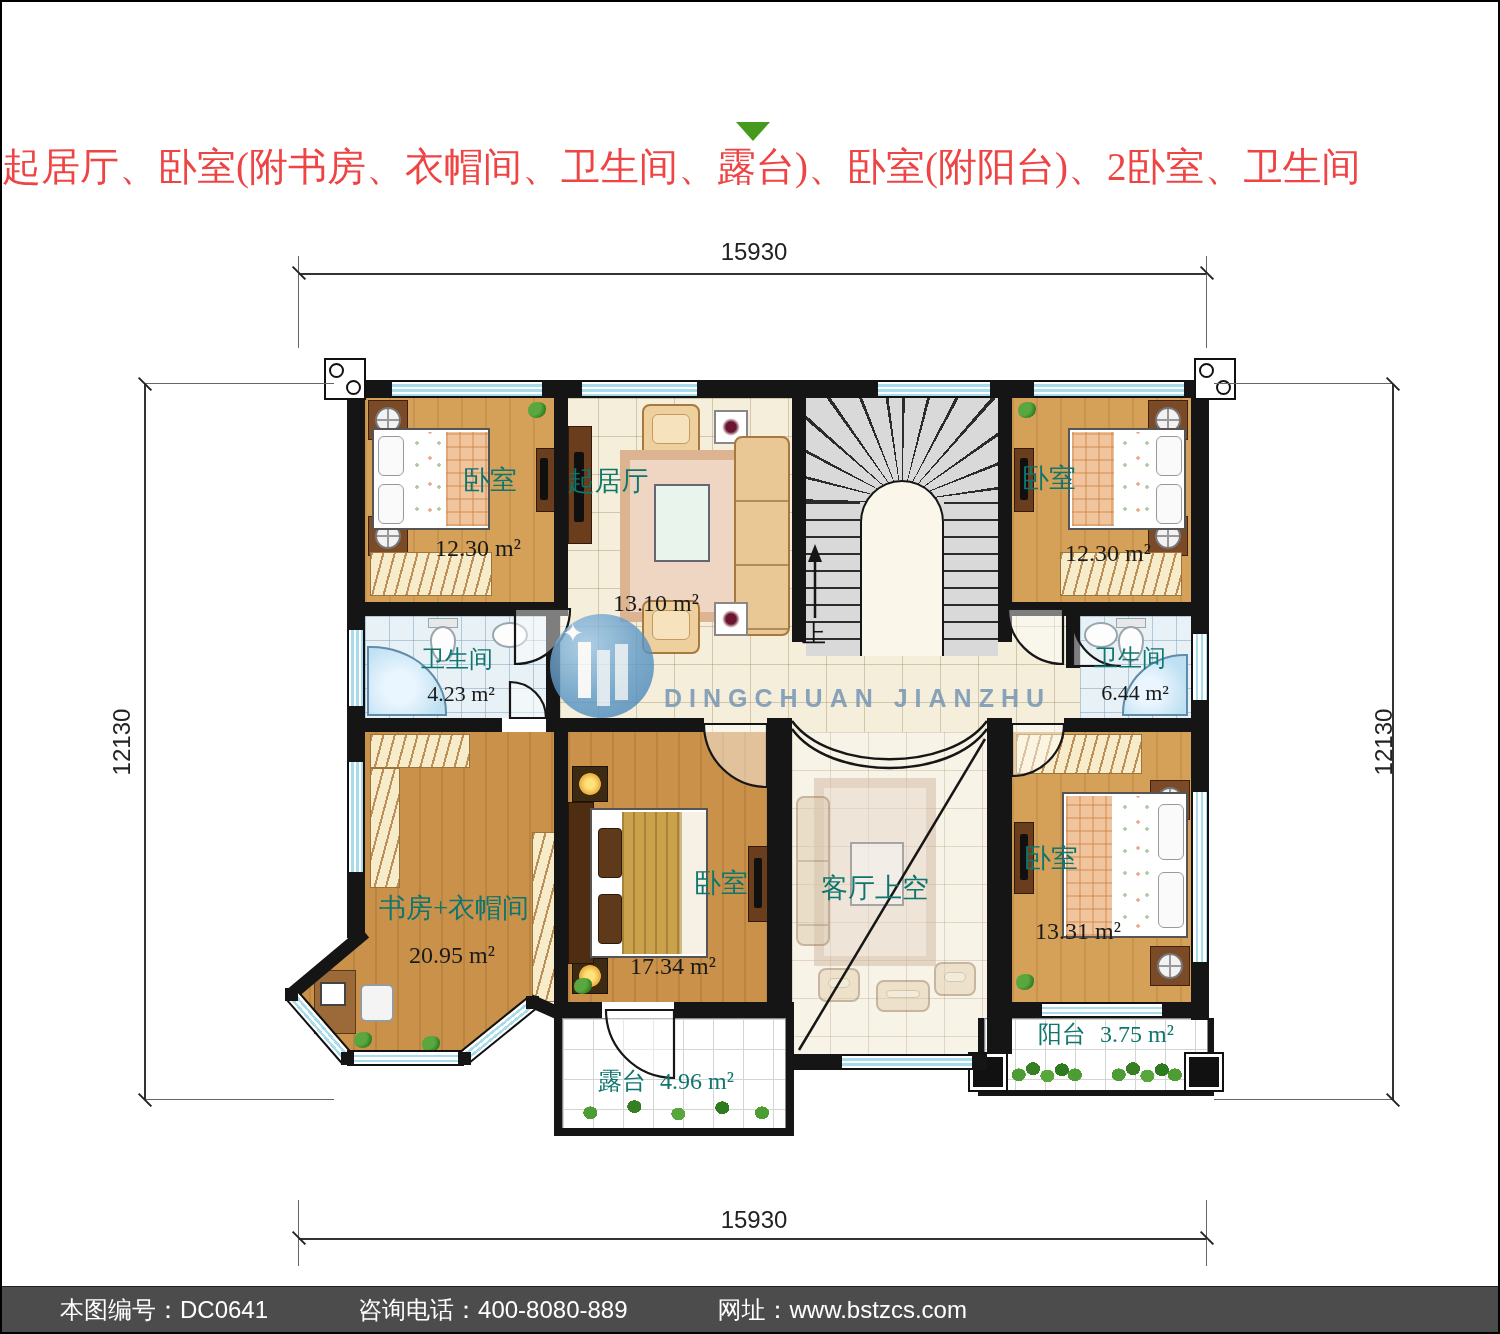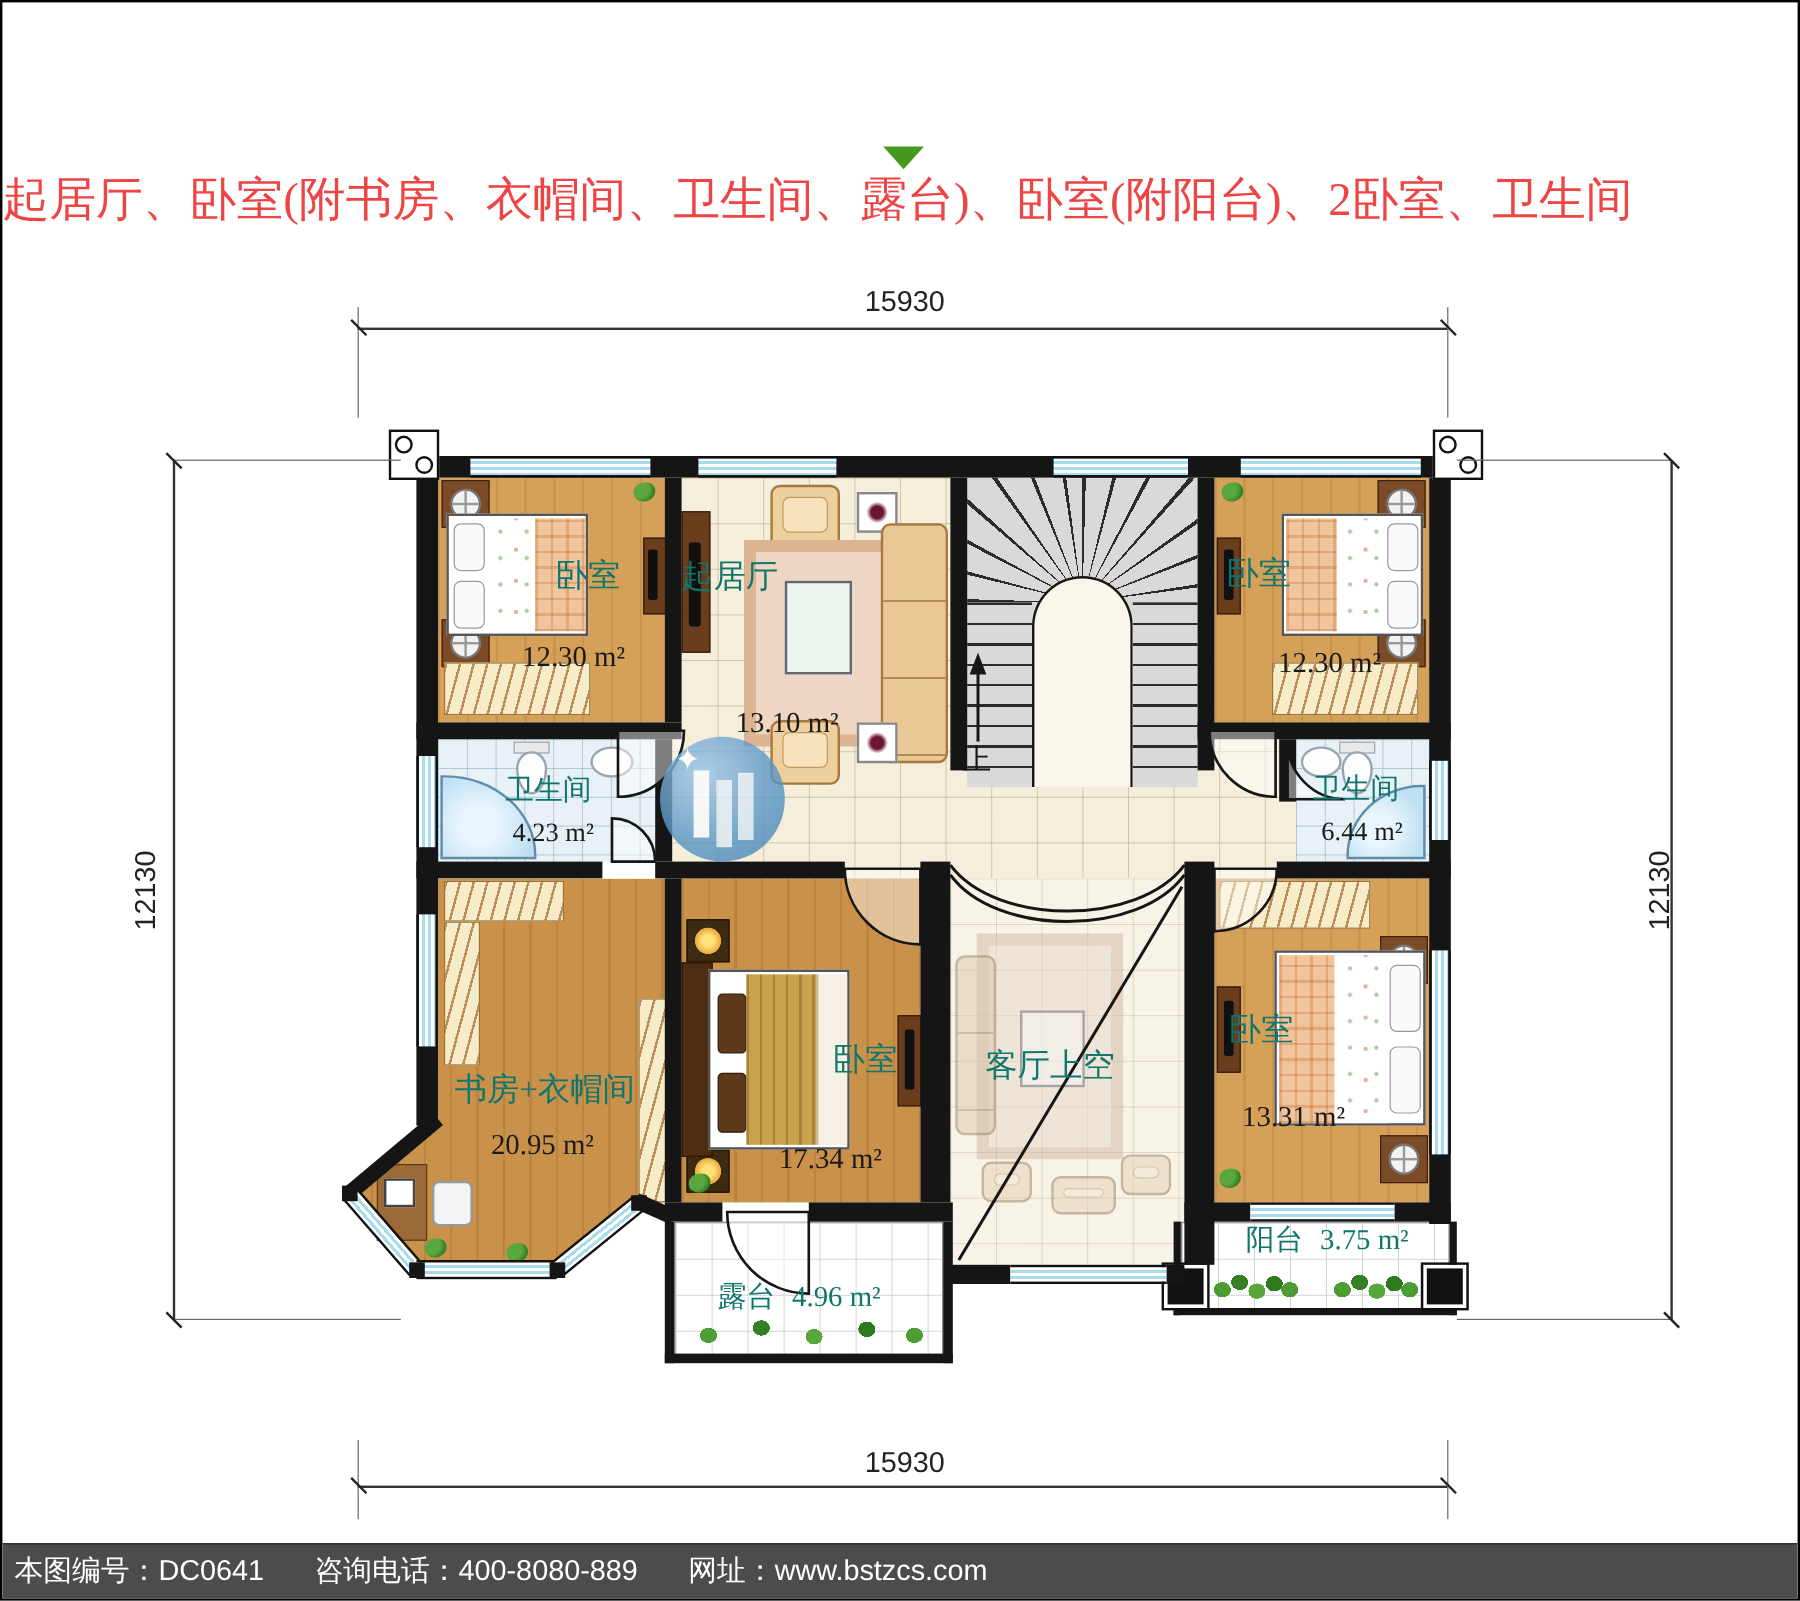--- a/index.html
+++ b/index.html
@@ -7,21 +7,21 @@
   .abs{position:absolute;}
 
   
   .green-bar{position:absolute;left:22px;top:28px;width:1454px;height:92px;background:#45991c;display:flex;align-items:center;justify-content:center;}
   .green-bar span{font:bold 48px/1 "Liberation Sans",sans-serif;color:#fff;letter-spacing:10px;}
   .pointer{position:absolute;left:734px;top:120px;width:0;height:0;border-left:17px solid transparent;border-right:17px solid transparent;border-top:19px solid #45991c;}
   .subtitle{position:absolute;left:0;top:140px;width:100%;font:39px/1.3 "Liberation Serif",serif;color:#ef4444;}
 
   
   .footer{position:absolute;left:0;bottom:0;width:100%;height:46px;background:#4c4c4c;display:flex;align-items:center;gap:42px;padding:0 10px;box-sizing:border-box;border-top:1px solid #222;}
-  .footer span{font:24px/1 "Liberation Sans",sans-serif;color:#fff;white-space:nowrap;}
+  .footer span{font:24px/1 "Liberation Sans",sans-serif;color:#fff;white-space:nowrap;margin-left:48px;}
 
   
   .wall{position:absolute;background:#151515;}
   .winH{position:absolute;height:18px;box-sizing:border-box;border-top:2.5px solid #111;border-bottom:2.5px solid #111;background:repeating-linear-gradient(180deg,#fff 0 2.5px,#a8dcec 2.5px 5px);}
   .winV{position:absolute;width:18px;box-sizing:border-box;border-left:2.5px solid #111;border-right:2.5px solid #111;background:repeating-linear-gradient(90deg,#fff 0 2.5px,#a8dcec 2.5px 5px);}
   .winR{position:absolute;height:16px;box-sizing:border-box;border-top:2px solid #111;border-bottom:2px solid #111;background:repeating-linear-gradient(180deg,#fff 0 2.5px,#a8dcec 2.5px 5px);transform-origin:0 50%;}
   .bayw{position:absolute;height:13px;background:#151515;transform-origin:0 50%;}
   .blk{position:absolute;background:#151515;}
   .floor-wood{position:absolute;background-image:repeating-linear-gradient(90deg,rgba(110,60,15,.12) 0 2px,rgba(255,255,255,0) 2px 24px);background-color:#d5a057;}
   .floor-wood2{position:absolute;background-image:repeating-linear-gradient(90deg,rgba(100,55,10,.14) 0 2px,rgba(255,255,255,0) 2px 22px);background-color:#c9914a;}
@@ -306,33 +306,34 @@
     <div class="rarea" style="left:654px;top:601px;">13.10 m²</div>
     <div class="rlabel" style="left:1047px;top:476px;">卧室</div>
     <div class="rarea" style="left:1106px;top:551px;">12.30 m²</div>
     <div class="rlabel small" style="left:455px;top:657px;">卫生间</div>
     <div class="rarea" style="left:459px;top:692px;font-size:22px;">4.23 m²</div>
     <div class="rlabel small" style="left:1128px;top:656px;">卫生间</div>
     <div class="rarea" style="left:1133px;top:691px;font-size:22px;">6.44 m²</div>
     <div class="rlabel" style="left:452px;top:906px;">书房+衣帽间</div>
     <div class="rarea" style="left:450px;top:953px;">20.95 m²</div>
     <div class="rlabel" style="left:719px;top:881px;">卧室</div>
-    <div class="rarea" style="left:690px;top:964px;">17.34 m²</div>
+    <div class="rarea" style="left:671px;top:964px;">17.34 m²</div>
     <div class="rlabel" style="left:873px;top:886px;">客厅上空</div>
     <div class="rlabel" style="left:1049px;top:856px;">卧室</div>
     <div class="rarea" style="left:1076px;top:929px;">13.31 m²</div>
     <div class="rlabel small" style="left:1104px;top:1032px;">
       <span>阳台</span><span class="inlinegap">3.75 m²</span>
     </div>
     <div class="rlabel small" style="left:664px;top:1079px;">
       <span>露台</span><span class="inlinegap">4.96 m²</span>
     </div>
     <div class="uplabel" style="left:812px;top:632px;">上</div>
 
     <div class="wm-logo"></div>
+    <div class="wm-en">DINGCHUAN JIANZHU</div>
 
     <div class="dimnum" style="left:692px;top:238px;">15930</div>
     <div class="dimline-h" style="left:296px;top:271px;width:908px;"></div>
     <div class="ext" style="left:296px;top:254px;width:1px;height:92px;"></div>
     <div class="ext" style="left:1204px;top:254px;width:1px;height:92px;"></div>
     <div class="tick" style="left:288px;top:270px;"></div>
     <div class="tick" style="left:1196px;top:270px;"></div>
 
     <div class="dimnum" style="left:692px;top:1206px;">15930</div>
     <div class="dimline-h" style="left:296px;top:1236px;width:908px;"></div>

